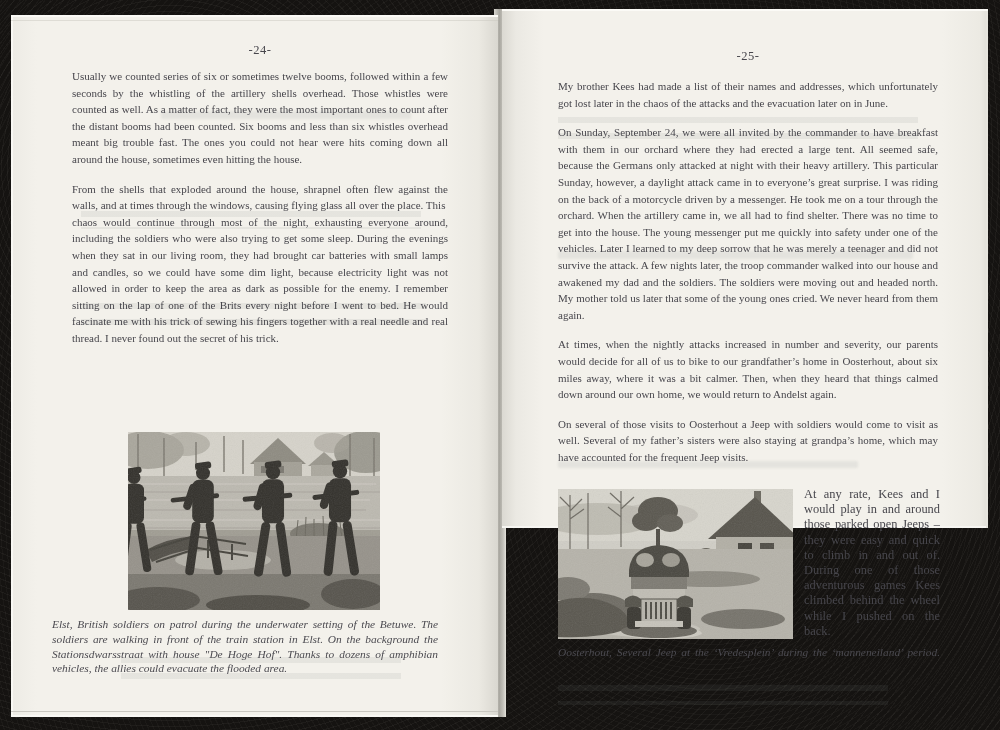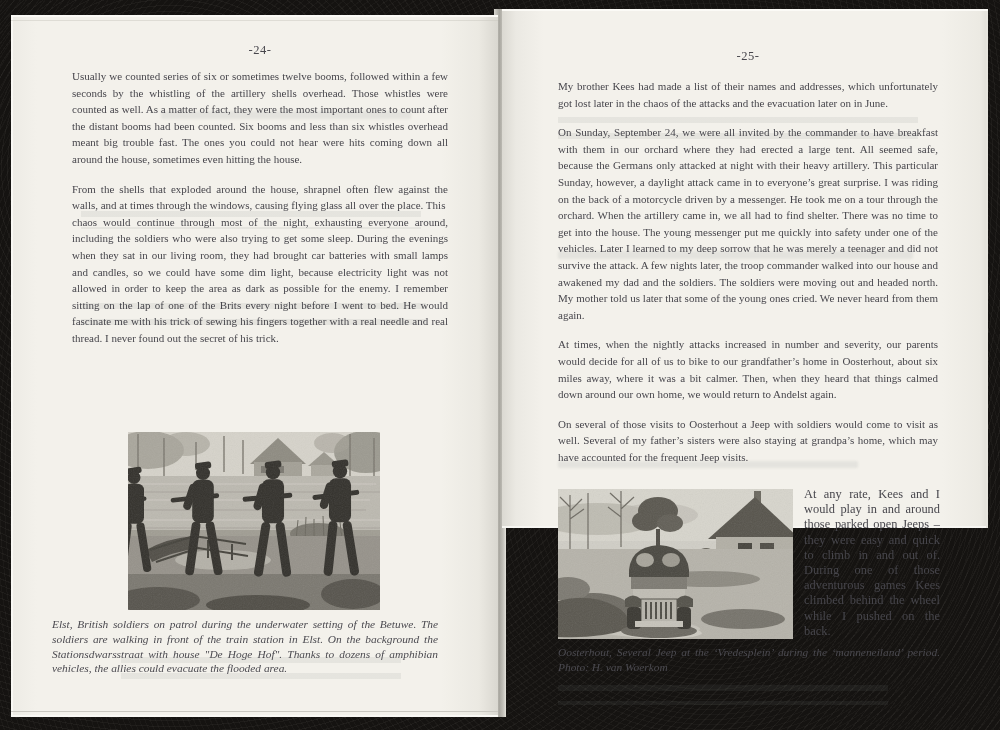--- a/index.html
+++ b/index.html
@@ -308,19 +308,18 @@
             <rect x="10" y="80" width="48" height="6" fill="#c6c3ba"></rect>
           </g>
           <rect width="235" height="150" filter="url(#grain)" opacity="0.8"></rect>
         </svg>
       </figure>
       <p class="wrap-text">At any rate, Kees and I would play in and around those parked open Jeeps – they were easy and quick to climb in and out of. During one of those adventurous games Kees climbed behind the wheel while I pushed on the back.</p>
     </div>
 
     <p class="caption">
       <span class="cap-line1">Oosterhout, Several Jeep at the ‘Vredesplein’ during the ‘manneneiland’ period.</span>
-      <span class="cap-line2">Photo: H. van Woerkom</span>
     </p>
   </section>
 
   <div class="edge-line edge-bottom-left"></div>
   <div class="edge-line edge-top-left"></div>
 </div>
 
 </body></html>

